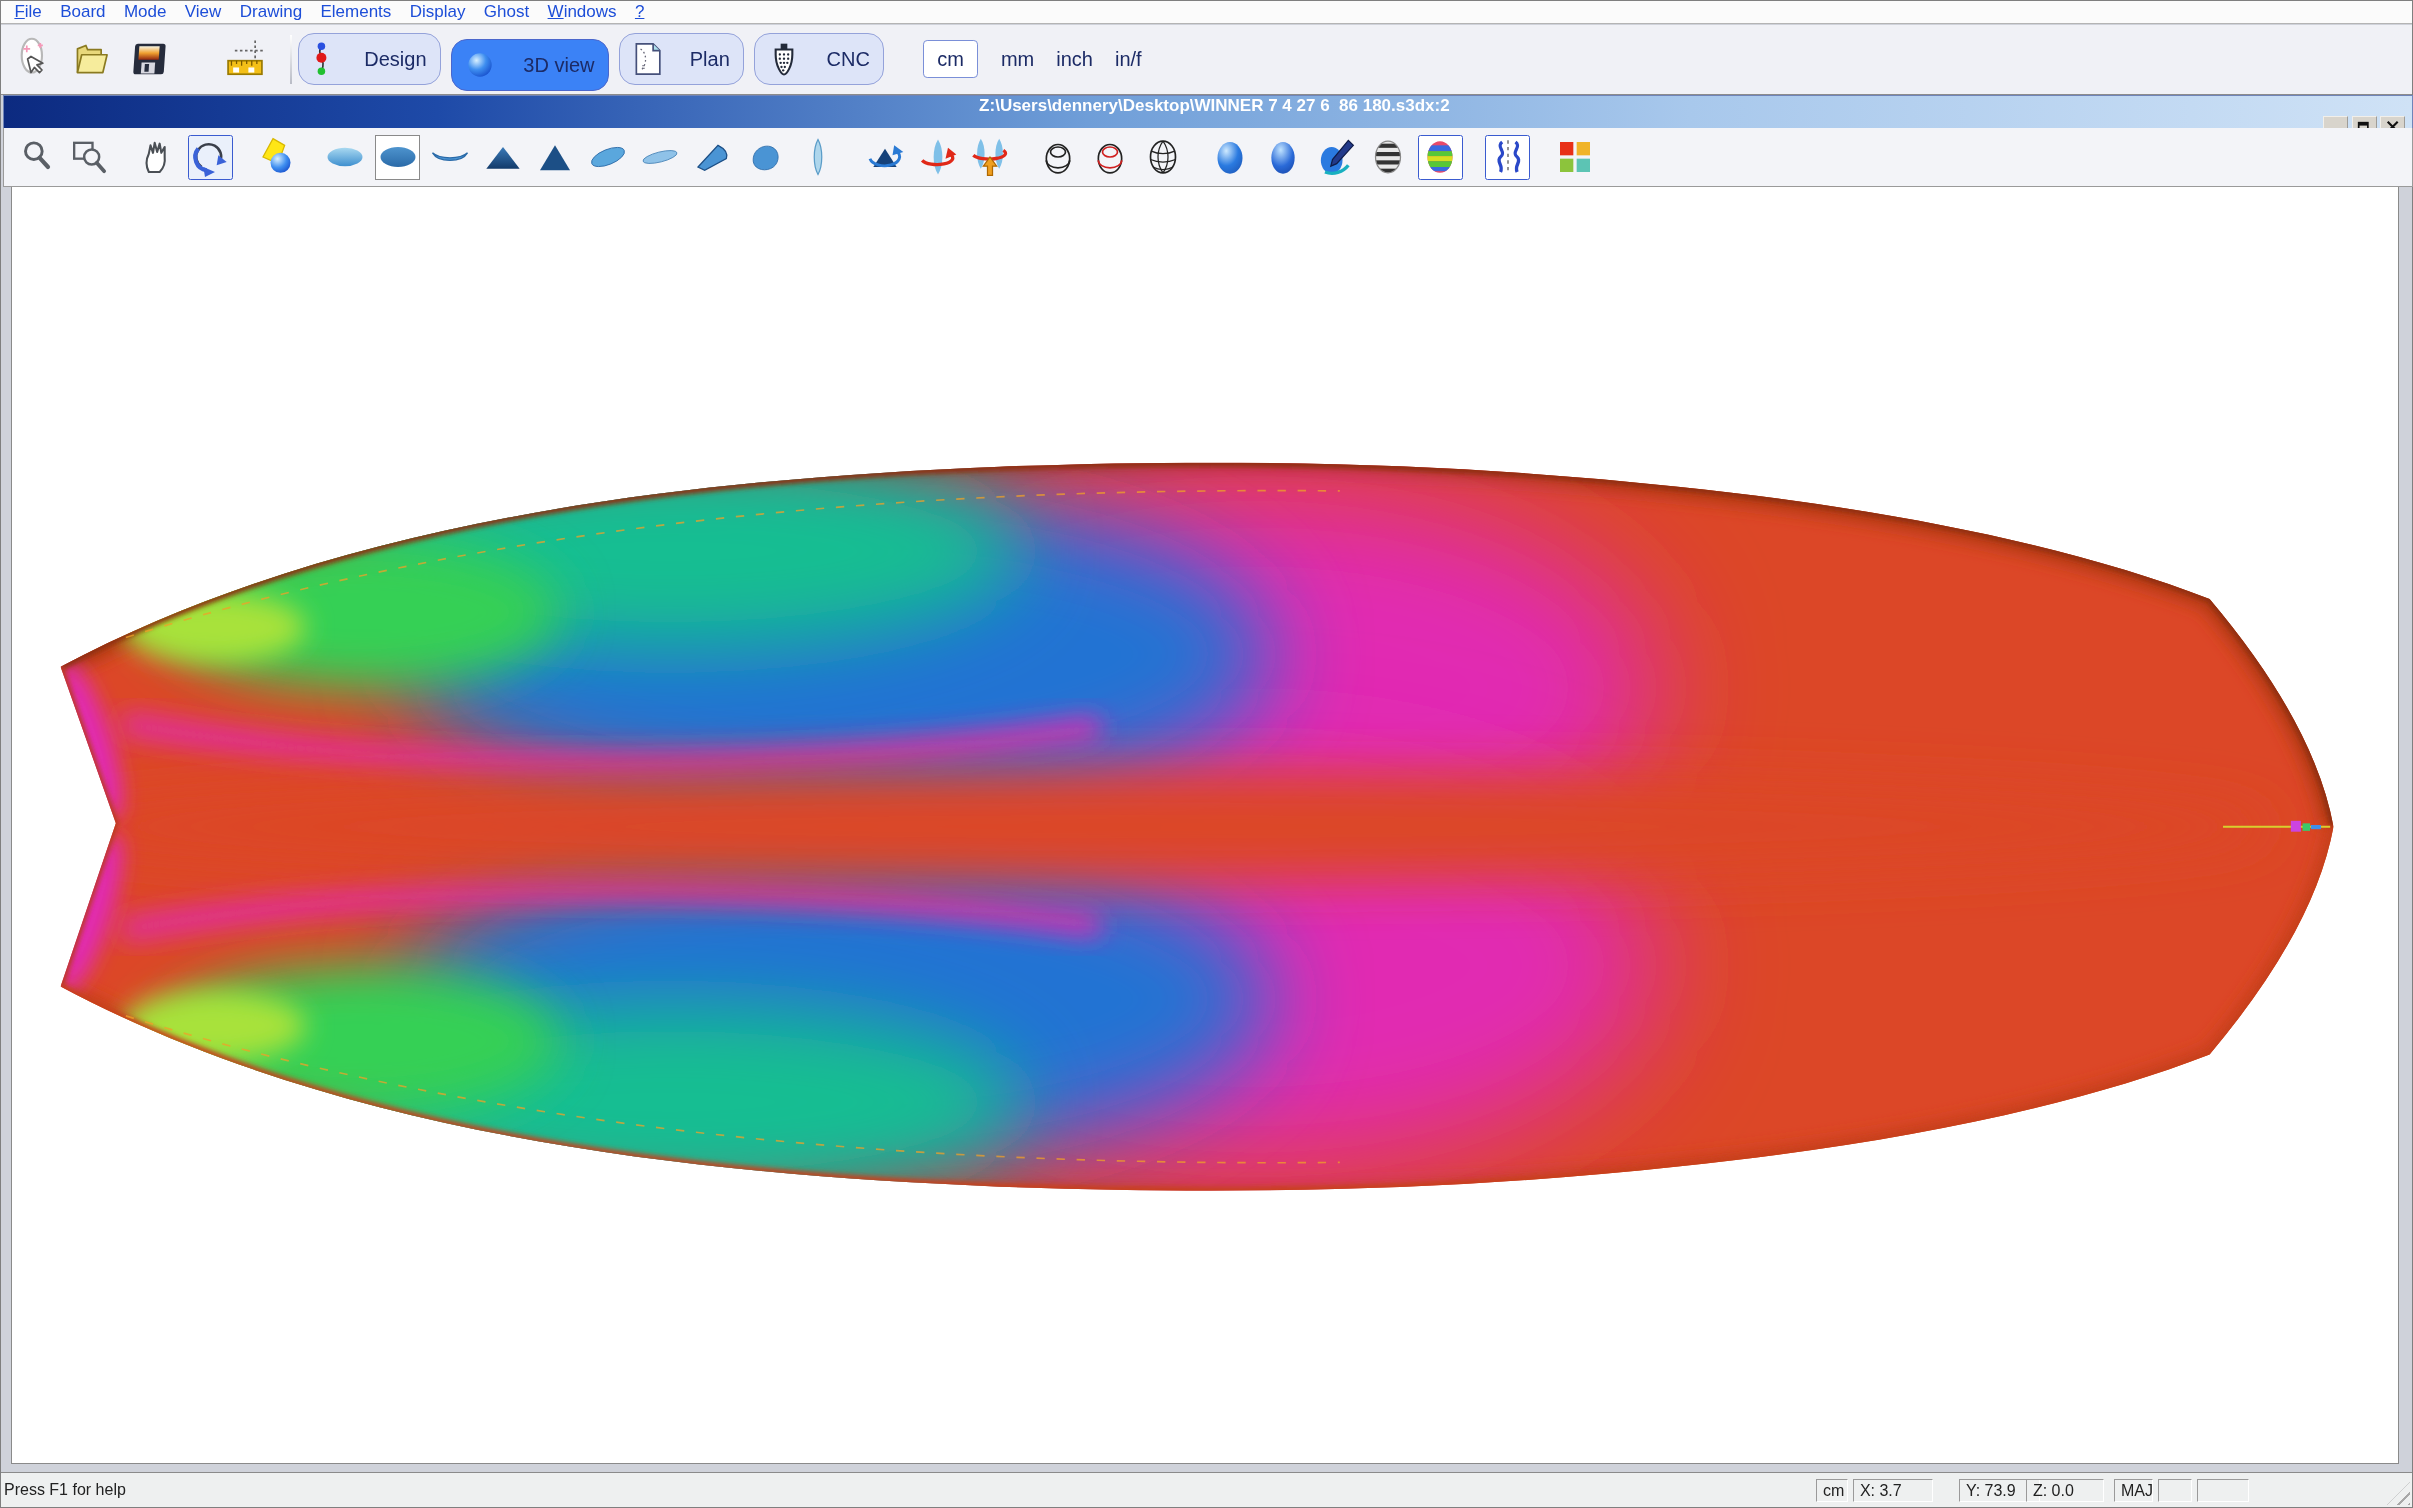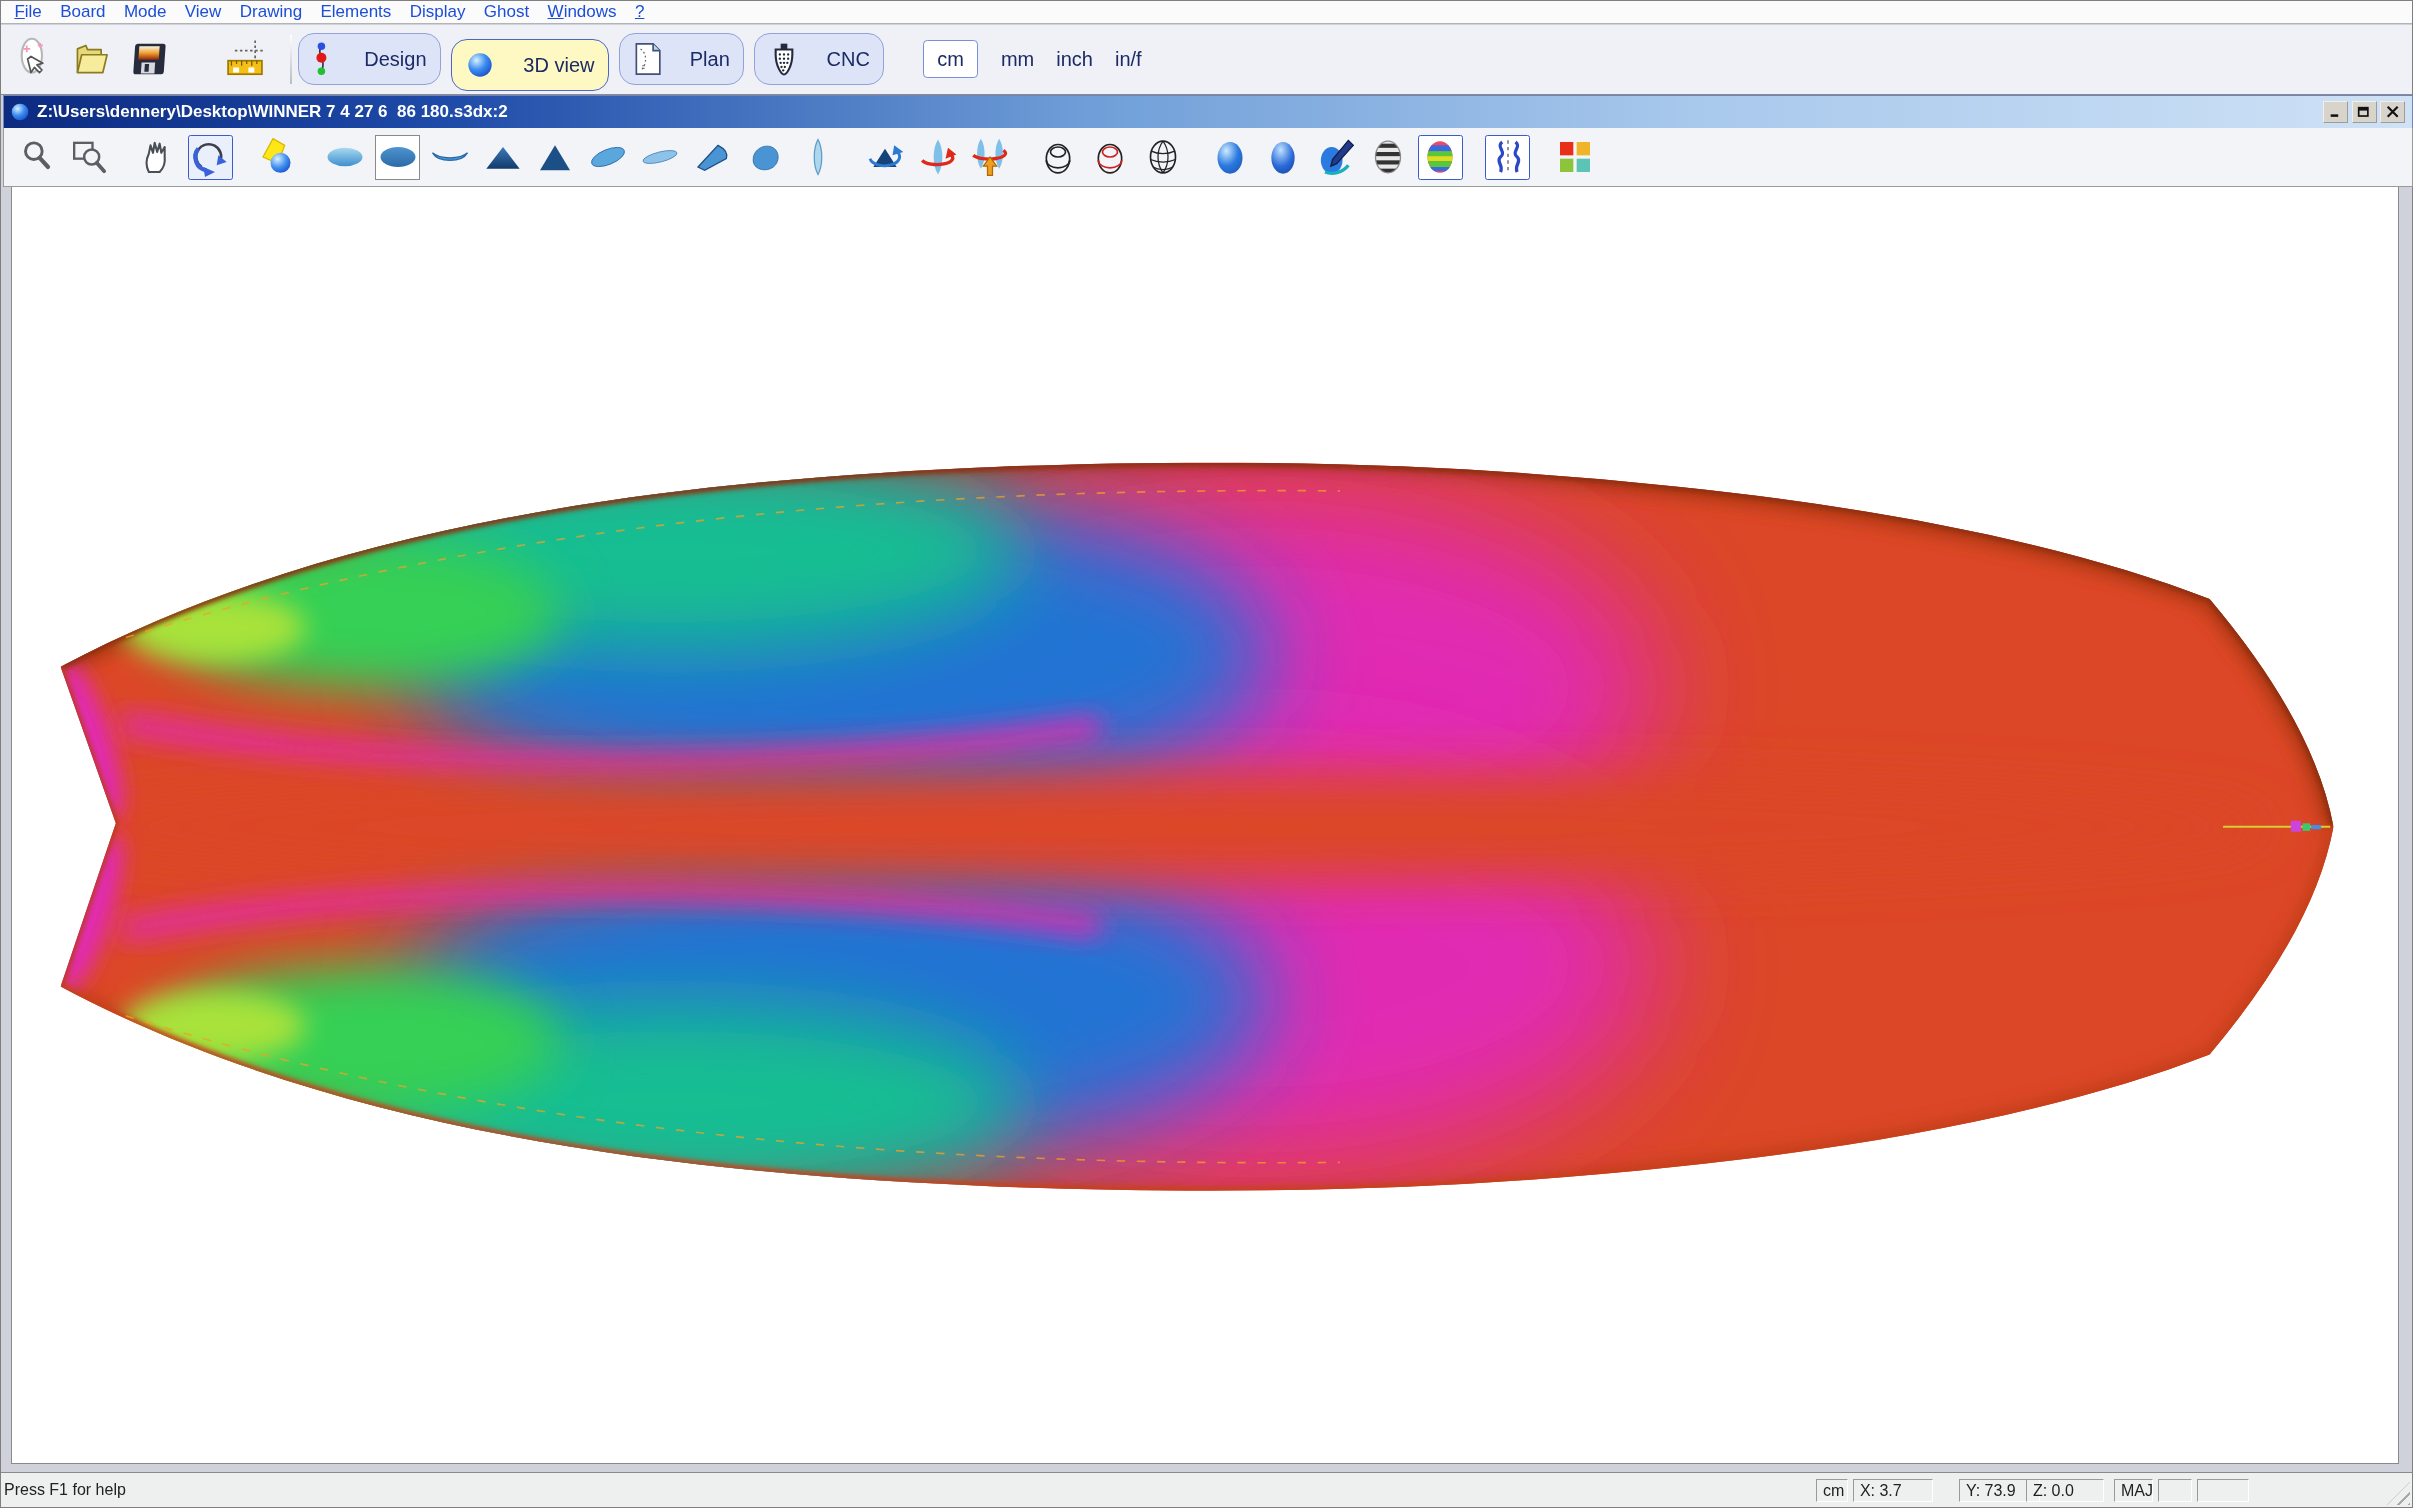--- a/index.html
+++ b/index.html
@@ -15,30 +15,30 @@
   .menu-item .u { text-decoration:underline; }
 
   
   .toolbar-main { position:absolute; left:0; top:23.5px; width:100%; height:70px; background:#f0f1f6;
                   border-bottom:1.7px solid #8c8c8c; display:flex; align-items:center; }
   .tb-ico { width:60px; height:59px; display:flex; align-items:center; justify-content:center; }
   .tb-sep { width:1.7px; height:49px; background:linear-gradient(#fff,#b9bcc6); margin:0 6.7px; }
   .btn { height:52px; border:1.7px solid #94a2da; border-radius:16px; background:#dde4f8;
          display:flex; align-items:center; padding:0 13.4px; gap:28px; font-size:20px; color:#1c2b66;
          margin-right:10px; cursor:default; }
-  .btn.active { background:#fef9c3; border-color:#4a66cc;margin-top:12px; }
+  .btn.active { background:#3b82f6; border-color:#4a66cc;margin-top:12px; }
   .units { display:flex; align-items:center; font-size:20px; color:#1c2b66; margin-left:28.5px; }
   .unit-box { border:1.7px solid #7a8fd8; border-radius:4.2px; background:#fff; padding:6.7px 13.4px; margin-right:11.7px; }
   .unit { margin:14px 11px; }
 
   
   .titlebar { position:absolute; left:1.7px; top:94px; width:2410px; height:34px;
               background:linear-gradient(90deg,#0c2a80 0%,#1e4aa8 18%,#6f9ed8 45%,#a8c8ec 70%,#cfe2f6 100%);
               display:flex; align-items:center; padding-left:6.7px; color:#fff; font-size:17px; font-weight:bold;
-              border:0.8px solid #6f84b8; }
+              border:0.8px solid #6f84b8;flex-direction:column; }
   .title-text { margin-left:6.7px; white-space:pre; }
   .win-buttons { margin-left:auto; margin-right:6.7px; display:flex; gap:3.4px; }
   .wbtn { width:25px; height:22.6px; background:#d8d4cc; border:1.7px outset #f2efe9; display:flex;
           align-items:center; justify-content:center; }
 
   
   .toolbar-view { position:absolute; left:1.7px; top:127px; width:2410px; height:59px; background:#f3f4f8;
                   border-bottom:0.8px solid #9a9a9a; border-left:0.8px solid #9a9a9a; border-right:0.8px solid #9a9a9a;
                   display:flex; align-items:center; padding-left:11.7px; }
   .vico { width:45px; height:45px; display:flex; align-items:center; justify-content:center;

